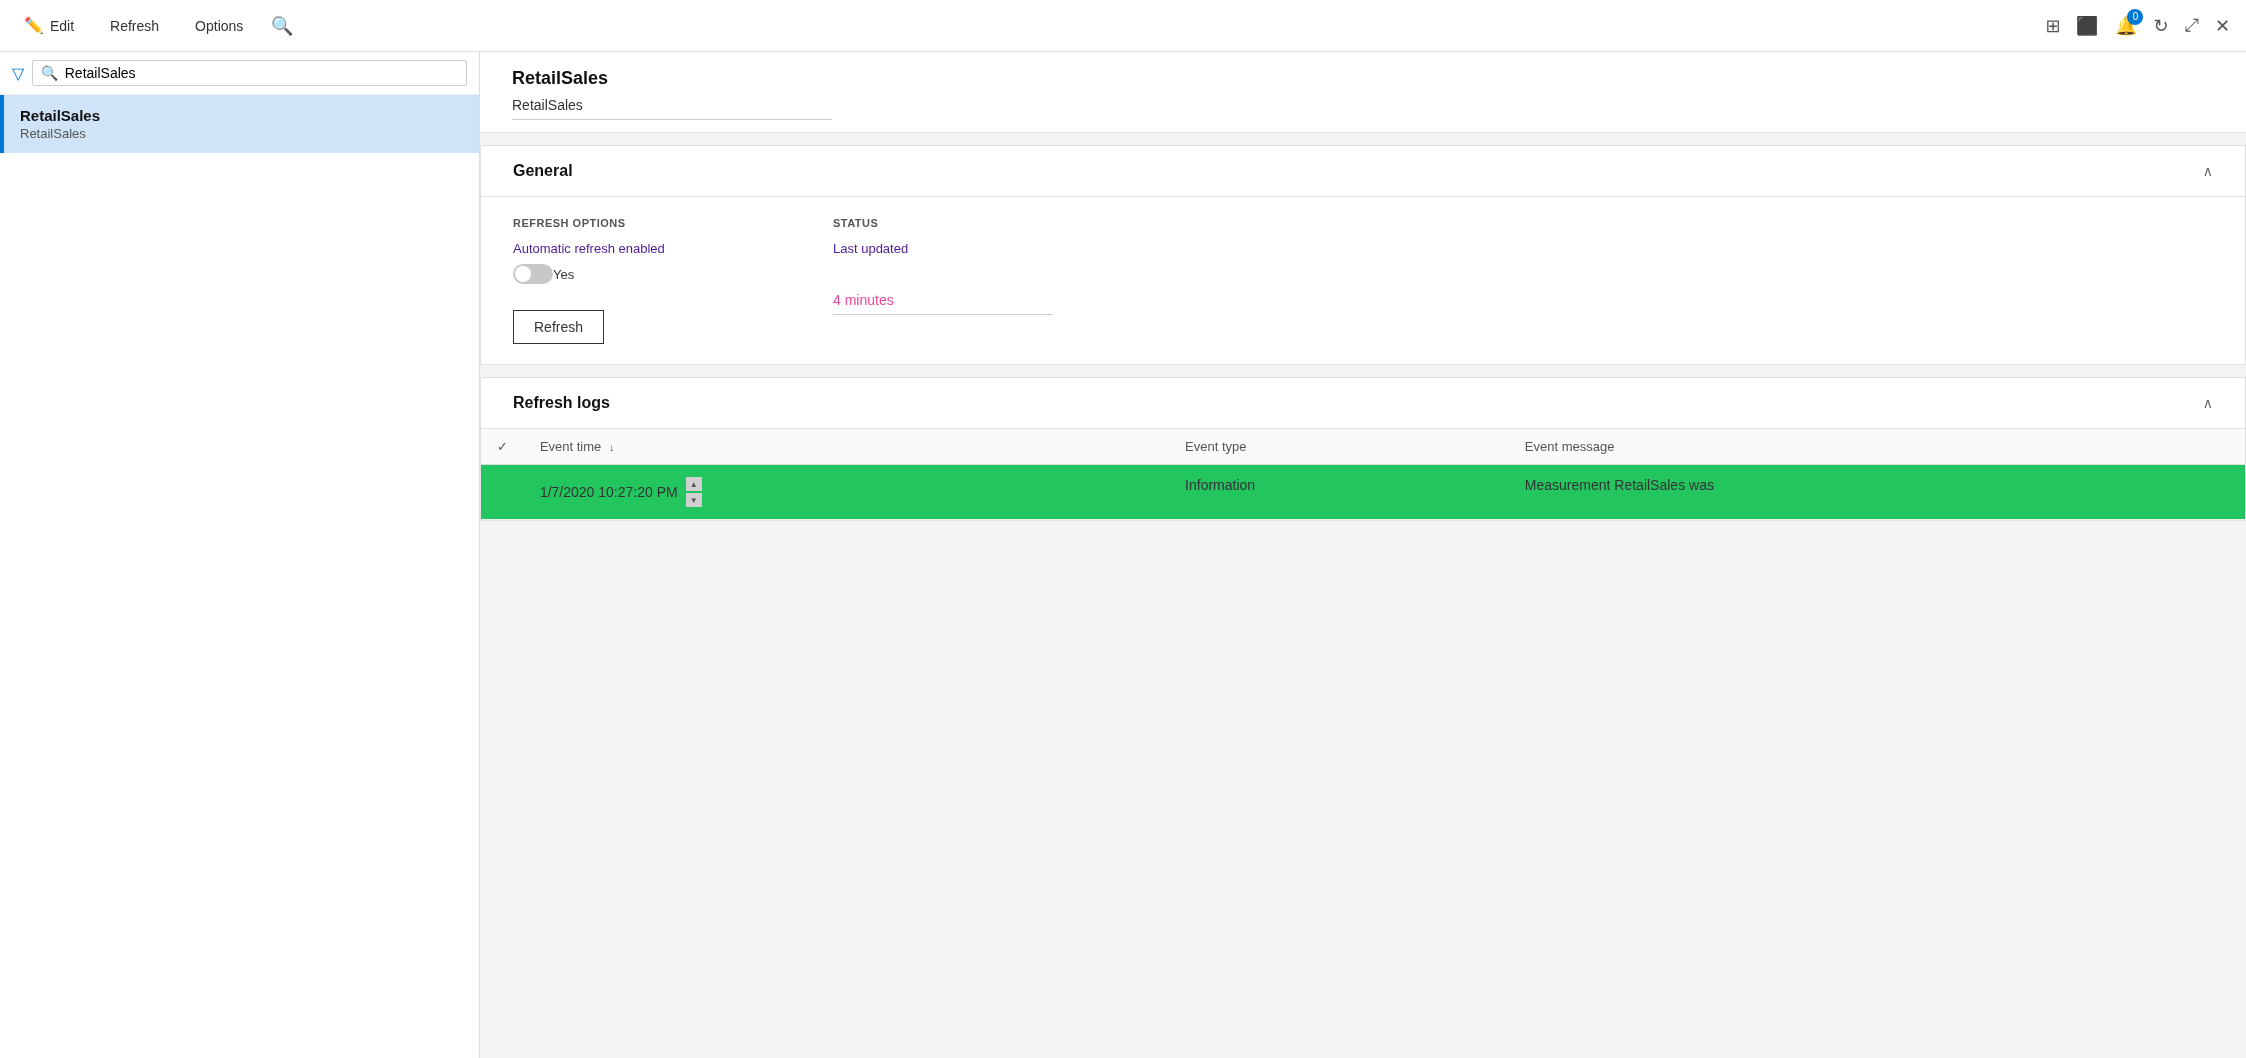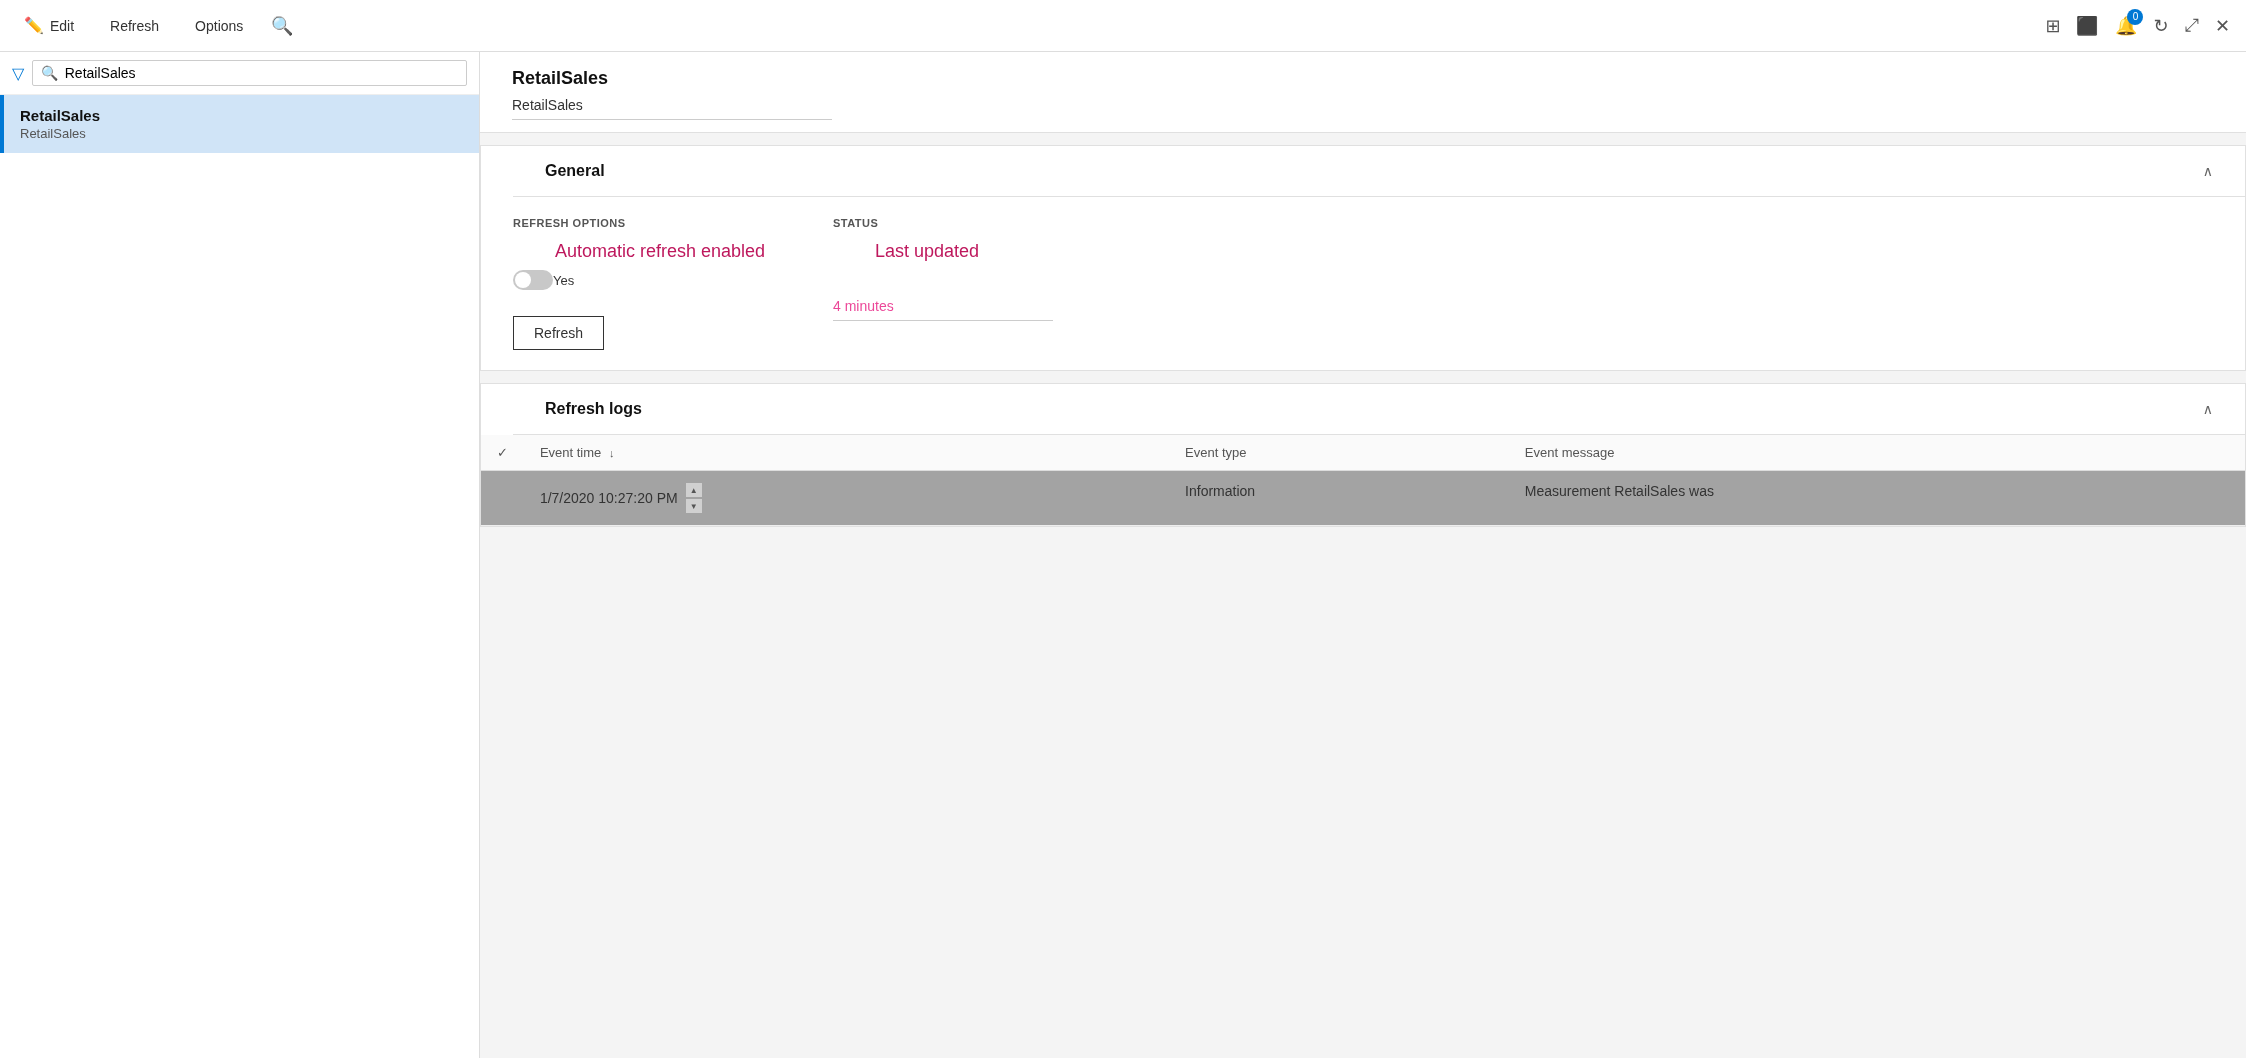--- a/index.html
+++ b/index.html
@@ -169,21 +169,20 @@
       margin: 12px 0;
       border: 1px solid #e0e0e0;
     }
     .section-header {
       display: flex;
       align-items: center;
       justify-content: space-between;
       padding: 16px 32px;
       border-bottom: 1px solid #e0e0e0;
       cursor: pointer;
-      margin-left: 32px;
     }
     .section-title {
       font-size: 16px;
       font-weight: 600;
       color: #111;
     }
     .chevron-icon { font-size: 14px; color: #666; }
 
     
     .section-body {
@@ -199,24 +198,23 @@
     }
     .col-header {
       font-size: 11px;
       font-weight: 700;
       text-transform: uppercase;
       color: #555;
       letter-spacing: 0.5px;
       margin-bottom: 12px;
     }
     .field-label {
-      font-size: 18px;
-      color: #be185d;
+      font-size: 13px;
+      color: #4c1d95;
       margin-bottom: 8px;
-      margin-left: 42px;
     }
     .toggle-row {
       display: flex;
       align-items: center;
       margin-bottom: 10px;
     }
     .toggle {
       width: 40px;
       height: 20px;
       border-radius: 10px;
@@ -274,21 +272,21 @@
       cursor: pointer;
     }
     .logs-table td {
       padding: 12px 16px;
       font-size: 14px;
       color: #333;
       border-bottom: 1px solid #eee;
       vertical-align: top;
     }
     .logs-table tr.selected td {
-      background: #a3a3a3;
+      background: #22c55e;
     }
     .check-col { width: 36px; }
     .sort-icon { font-size: 11px; margin-left: 4px; }
     .row-scroll {
       display: flex;
       align-items: center;
       gap: 0;
     }
     .mini-scroll {
       display: flex;

